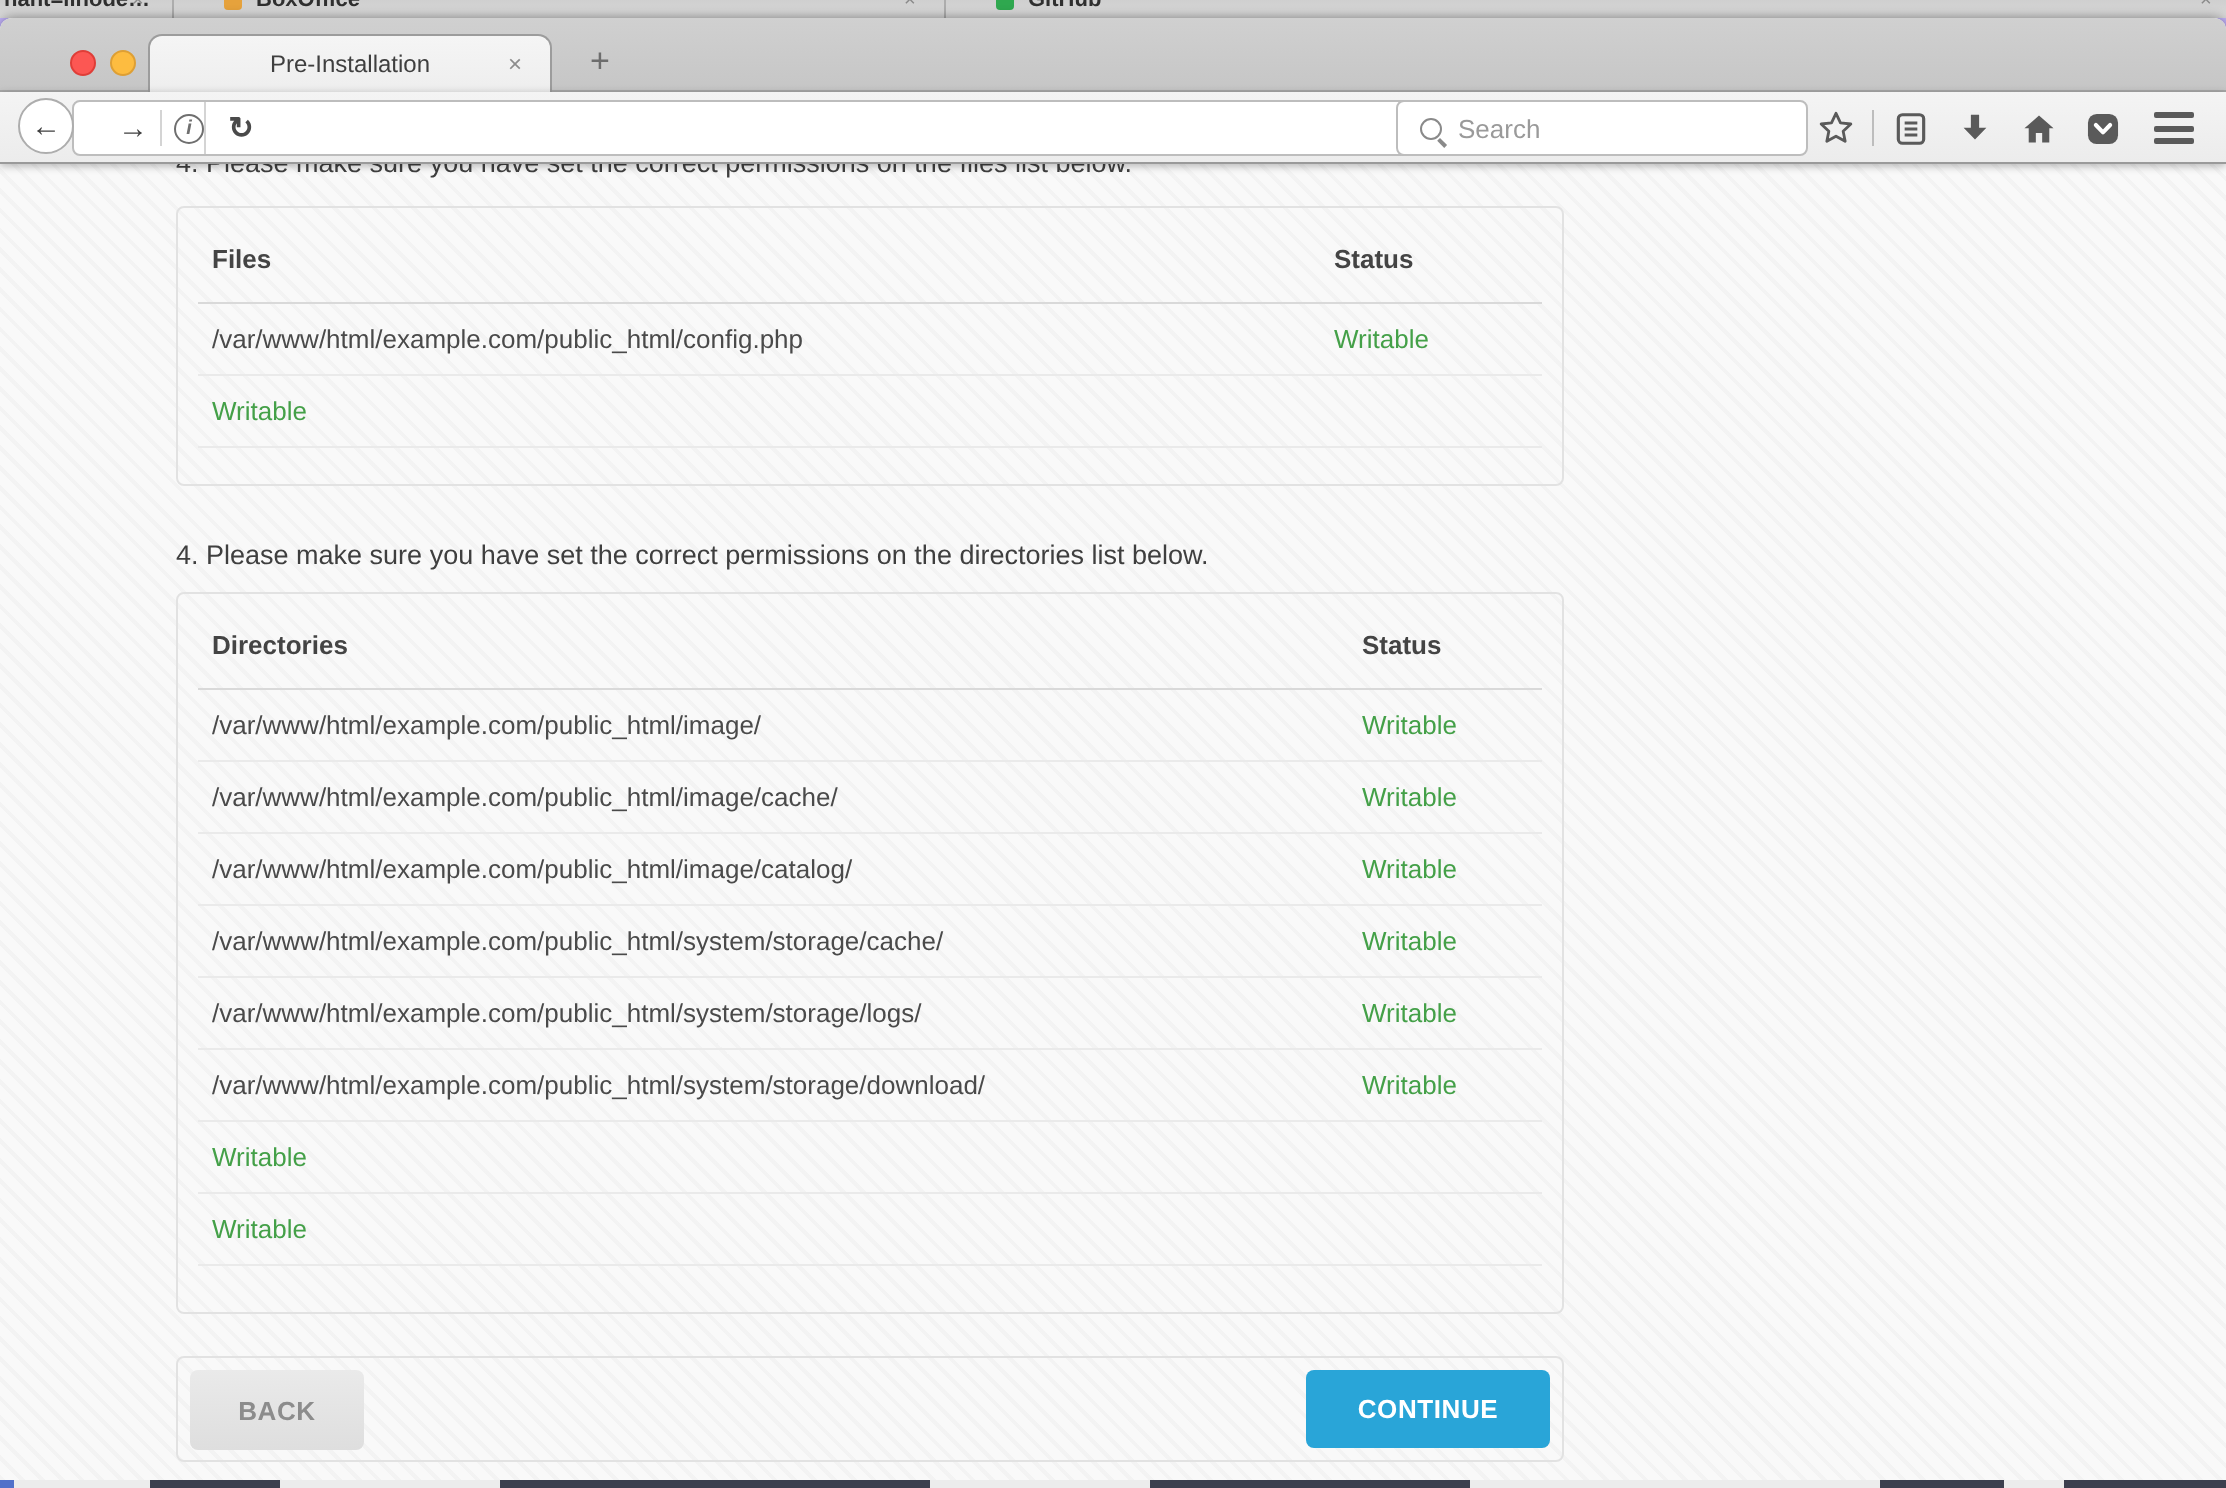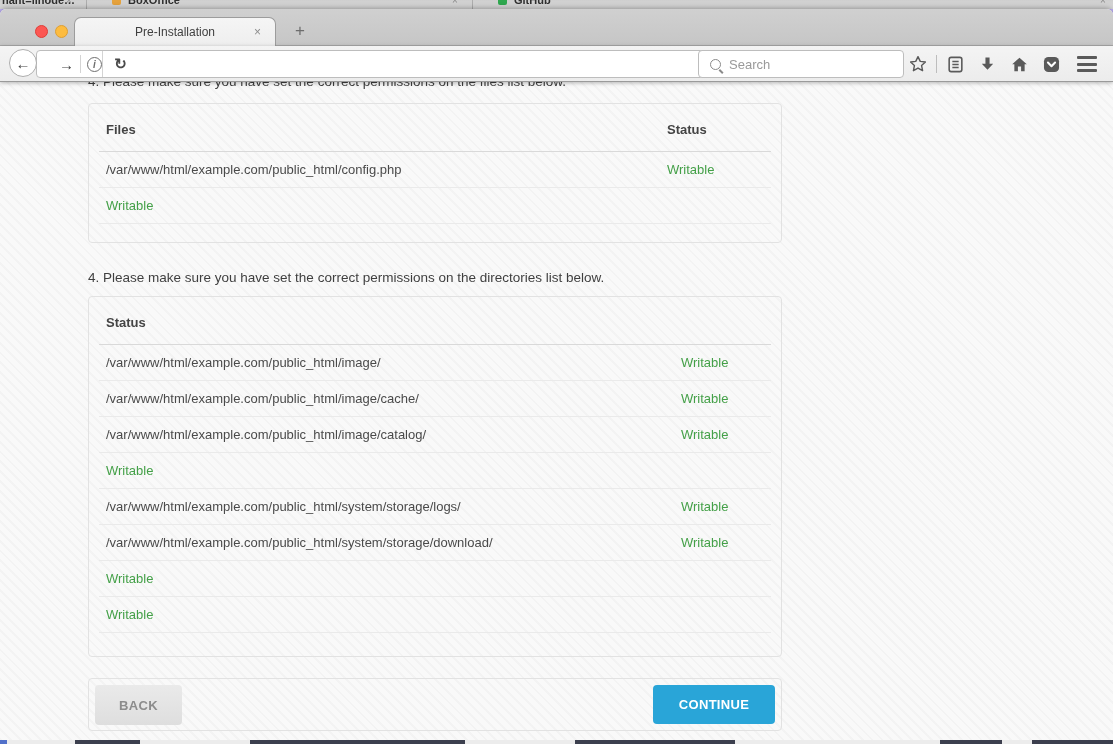--- a/index.html
+++ b/index.html
@@ -271,40 +271,42 @@
             <div class="trow">
               <span class="cell-status status-val" style="color: rgb(68, 160, 72);">Writable</span>
             </div>
           </div>
       </div>
 
       <div class="step-text step-dirs">4. Please make sure you have set the correct permissions on the directories list below.</div>
 
       <div class="panel panel-dirs">
         <div class="thead">
+          <span class="cell-path">Directories</span>
           <span class="cell-status">Status</span>
         </div>
         <div>
 
             <div class="trow">
               <span class="cell-path">/var/www/html/example.com/public_html/image/</span>
               <span class="cell-status status-val" style="color: rgb(68, 160, 72);">Writable</span>
             </div>
 
             <div class="trow">
               <span class="cell-path">/var/www/html/example.com/public_html/image/cache/</span>
               <span class="cell-status status-val" style="color: rgb(68, 160, 72);">Writable</span>
             </div>
 
             <div class="trow">
               <span class="cell-path">/var/www/html/example.com/public_html/image/catalog/</span>
               <span class="cell-status status-val" style="color: rgb(68, 160, 72);">Writable</span>
             </div>
 
             <div class="trow">
+              <span class="cell-path">/var/www/html/example.com/public_html/system/storage/cache/</span>
               <span class="cell-status status-val" style="color: rgb(68, 160, 72);">Writable</span>
             </div>
 
             <div class="trow">
               <span class="cell-path">/var/www/html/example.com/public_html/system/storage/logs/</span>
               <span class="cell-status status-val" style="color: rgb(68, 160, 72);">Writable</span>
             </div>
 
             <div class="trow">
               <span class="cell-path">/var/www/html/example.com/public_html/system/storage/download/</span>

